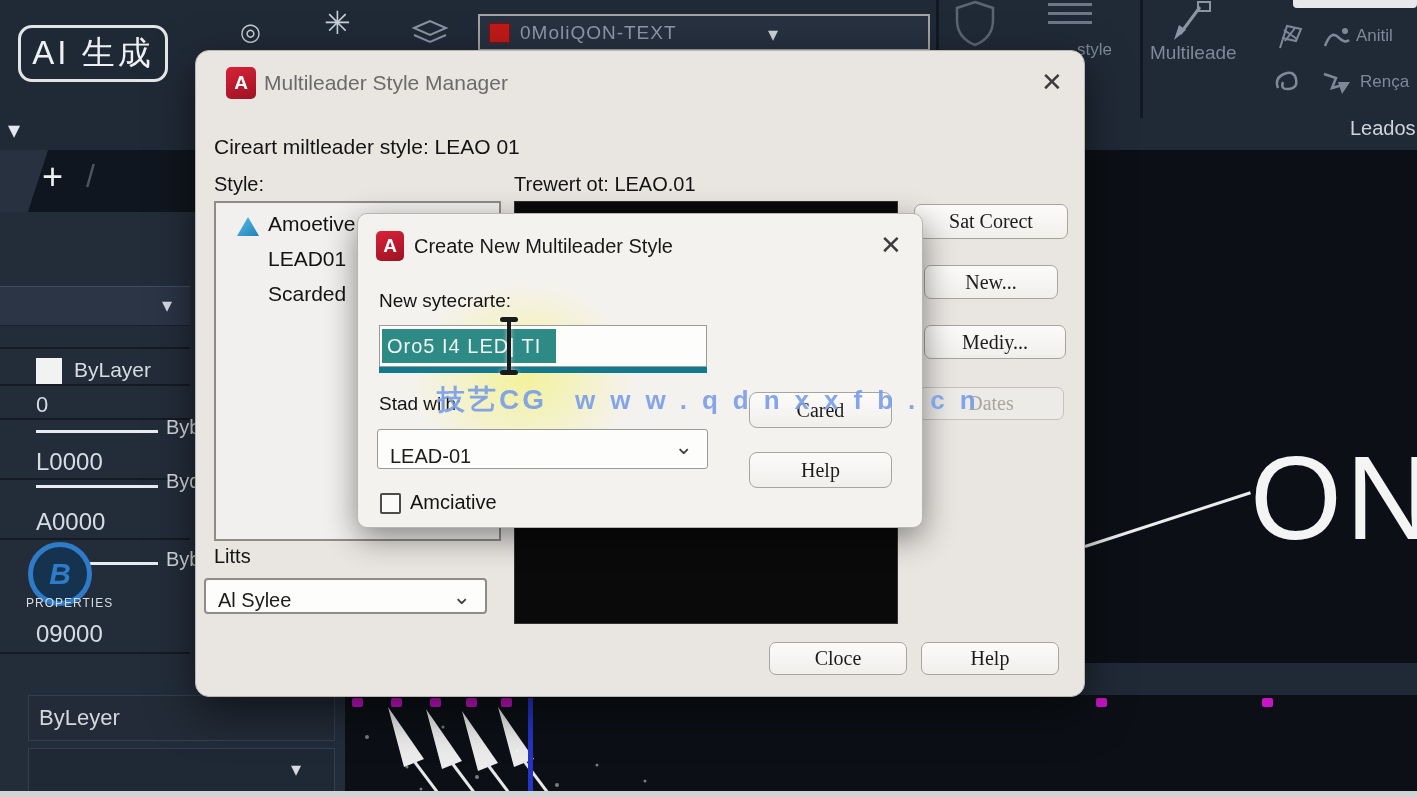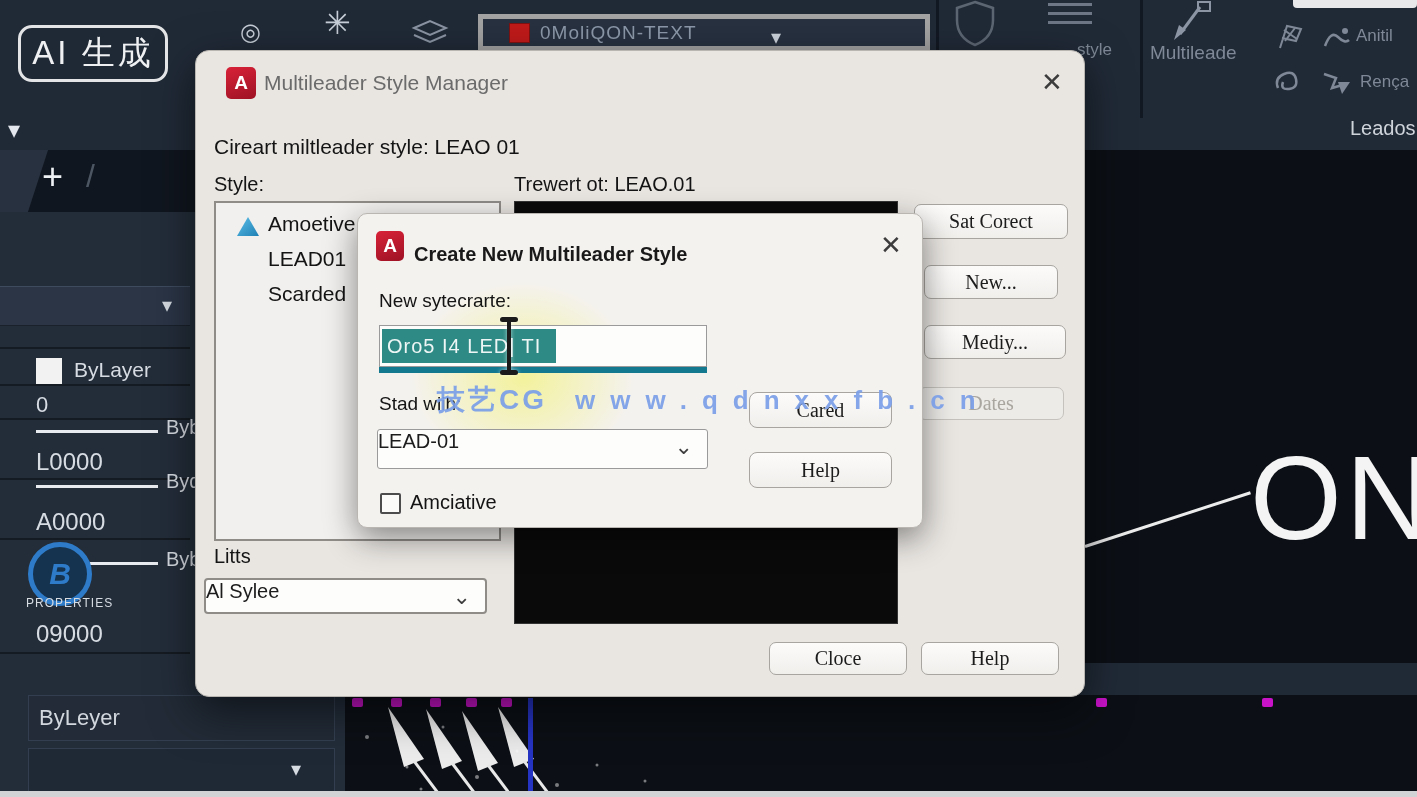--- a/index.html
+++ b/index.html
@@ -16,22 +16,22 @@
     border:3px solid #e3e4e6; border-radius:14px;
     color:#eef0f2; font-size:33px; letter-spacing:3px;
     display:flex; align-items:center; justify-content:center;
     background:rgba(28,36,48,.25);
   }
 
   
   .glyph-icon { color:#c8cfd8; }
   .layer-combo {
     left:478px; top:14px; width:452px; height:37px; z-index:2;
-    background:#273140; border:5px solid #a3a3a3;
-    display:flex; align-items:center;padding-left:17px;
+    background:#273140; border:2px solid #a3a3a3;
+    display:flex; align-items:center;
   }
   .layer-combo .swatch { width:21px; height:20px; background:#c11a1a; border:1px solid #7e1212; margin:0 10px 0 9px; }
   .layer-combo .val { color:#8d99aa; font-size:19px; letter-spacing:1px; }
   .layer-combo .chev { position:absolute; left:288px; top:6px; color:#cdd4dd; font-size:20px; }
   .mini-list-icon {
     width:28px; height:31px; border:2px solid #6b7585; border-radius:3px;
     display:flex; flex-direction:column; justify-content:center; gap:4px; padding:0 4px;
   }
   .mini-list-icon i { display:block; height:2px; background:#6b7585; }
   .vsep { background:#121822; }
@@ -80,35 +80,35 @@
   }
   .dlg-main { left:195px; top:50px; width:890px; height:647px; }
   .dlg-child { left:357px; top:213px; width:566px; height:315px; background:#f4f2ef; border-radius:10px; z-index:20; box-shadow:0 10px 32px rgba(0,0,0,.45); }
   .acad-icon {
     position:absolute; width:30px; height:32px; border-radius:5px;
     background:linear-gradient(160deg,#d82238,#9e1224);
     color:#fff; font-weight:bold; font-size:19px;
     display:flex; align-items:center; justify-content:center;
   }
   .dlg-title { position:absolute; font-size:21px; color:#6b6b6b; font-weight:500; }
-  .dlg-title.dark { color:#191919; font-weight:700; font-size:20px;margin-top:8px; }
+  .dlg-title.dark { color:#191919; font-weight:400; font-size:20px; }
   .close-x { position:absolute; font-size:26px; color:#3c3c3c; cursor:default; line-height:1; }
   .blk { color:#141414; }
   .btn {
     position:absolute; background:linear-gradient(#fcfbfa,#f1efec);
     border:1px solid #a8a5a0; border-radius:7px;
     font-size:20px; color:#1c1c1c; font-family:Liberation Serif, serif;
     display:flex; align-items:center; justify-content:center;
   }
   .btn.disabled { color:#a9a59f; background:#edebe8; border-color:#c5c2bd; }
   .btn.accent { border:2px solid #2e8a84; border-radius:8px; }
   .listbox { position:absolute; background:#f2f0ee; border:2px solid #8f8c88; }
   .combo {
     position:absolute; background:#fdfdfc; border:2px solid #8f8c88; border-radius:4px;
-    font-size:20px; color:#1c1c1c; display:flex; align-items:flex-start; 
+    font-size:20px; color:#1c1c1c; display:flex; align-items:flex-end; padding-left:12px;
   }
   .combo .chev { position:absolute; right:14px; top:4px; font-size:22px; color:#3d3d3d; }
   .combo.thin { border-width:1px; border-color:#9a9a9a; border-radius:3px; }
   .preview-box { position:absolute; background:#0a0a0a; border:1px solid #333; }
   .glow {
     position:absolute; left:20px; top:40px; width:290px; height:245px; z-index:0;
     background:radial-gradient(closest-side, rgba(243,242,148,.92), rgba(243,242,148,0) 78%);
   }
   .name-input { position:absolute; background:#fdfdfc; border:1px solid #9a9a9a; z-index:1; }
   .name-input .sel {

